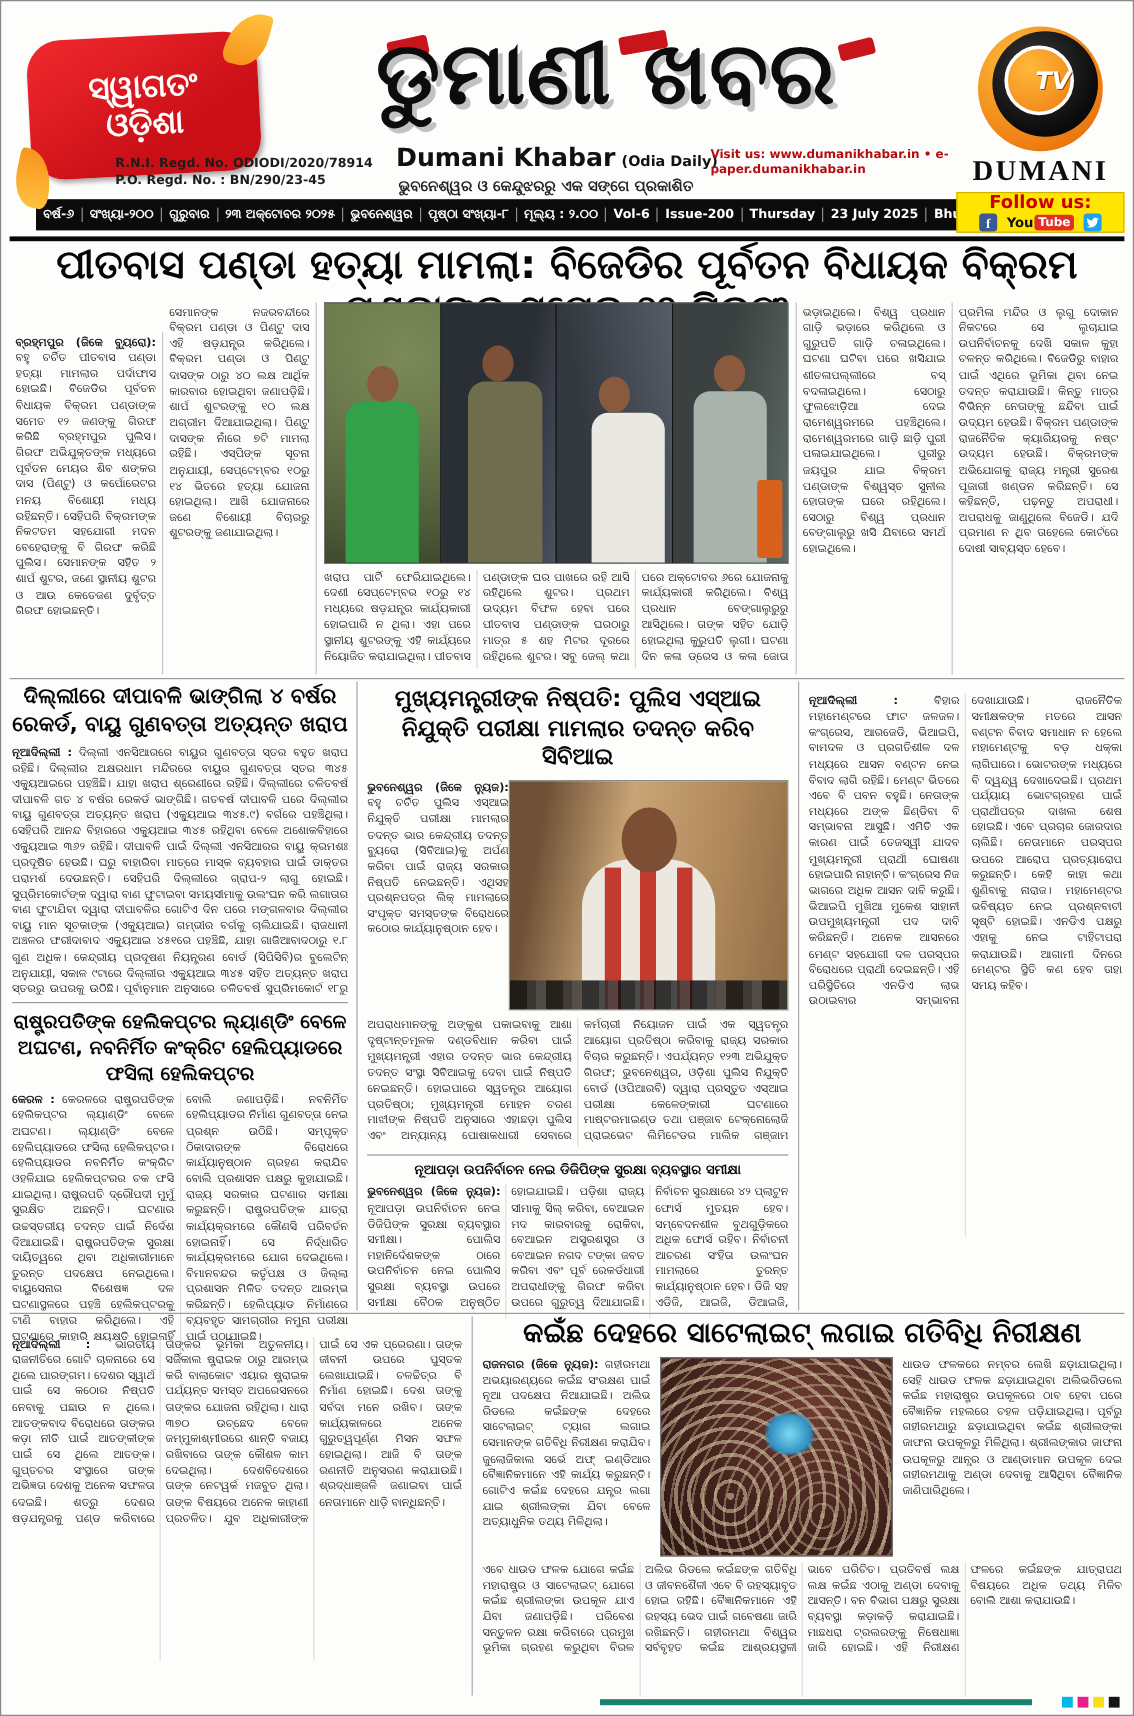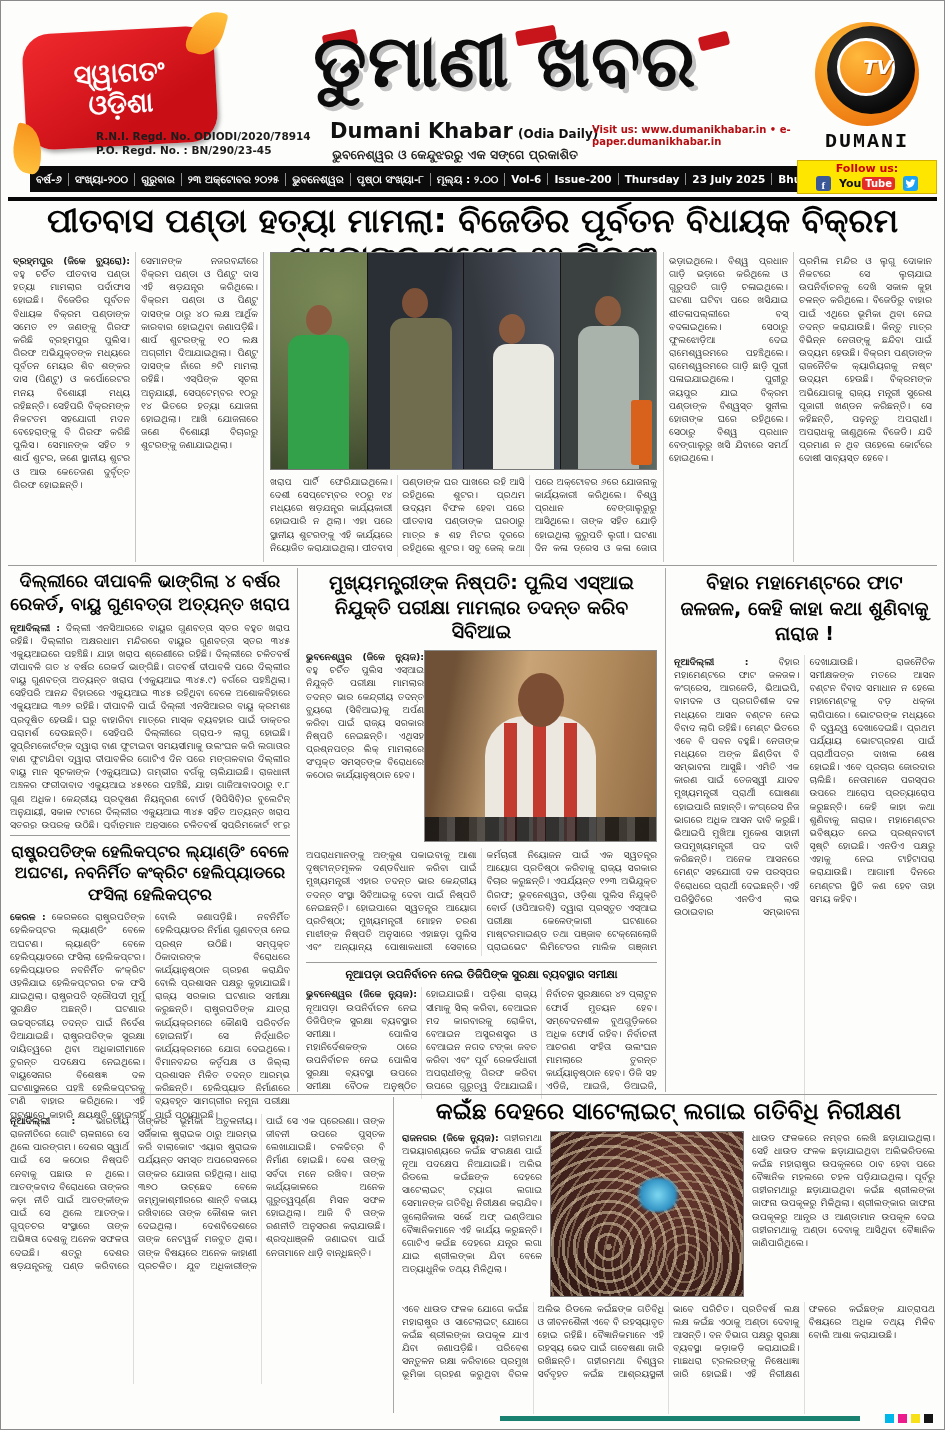--- a/index.html
+++ b/index.html
@@ -46,25 +46,25 @@
   
   .tvlogo { right:8px; top:22px; width:140px; height:138px; text-align:center; z-index:3; }
   .ring { position:relative; width:104px; height:104px; margin:0 auto;
     background:radial-gradient(circle at 32% 28%, #fdbb3a, #ef7d12 70%, #d9610a); border-radius:50%; }
   .ring .blackc { position:absolute; left:12px; top:4px; width:88px; height:88px; border-radius:50%;
     background:radial-gradient(circle at 40% 35%, #3a3a3a, #0a0a0a 70%); }
   .ring .orangec { position:absolute; left:22px; top:16px; width:58px; height:58px; border-radius:50%;
     background:radial-gradient(circle at 35% 30%, #ffb93c, #ef7d12); border:3px solid #fff;
     display:flex; align-items:center; justify-content:flex-end; }
   .ring .tvtxt { color:#fff; font-weight:800; font-style:italic; font-size:20px; text-shadow:1px 1px 0 #a34d00; }
-  .tvbrand { margin-top:4px; font-family:Liberation Mono, monospace; font-size:20px; font-weight:800; letter-spacing:2px; color:#0d0d0d; }
+  .tvbrand { margin-top:4px; font-family:Liberation Serif, serif; font-size:24px; font-weight:800; letter-spacing:2px; color:#0d0d0d; }
 
   .follow { right:8px; top:160px; width:140px; height:34px; background:#ffe600; border:1px solid #d3b100;
     display:flex; flex-direction:column; align-items:center; justify-content:center; z-index:4; }
-  .follow .flabel { font-size:11px; font-weight:800; color:#cc0000; line-height:1; }
+  .follow .flabel { font-size:15px; font-weight:800; color:#cc0000; line-height:1; }
   .ficons { display:flex; align-items:center; gap:8px; margin-top:2px; }
   .fb { width:15px; height:15px; background:#3b5998; color:#fff; border-radius:3px; font-weight:800; font-size:11px;
         display:flex; align-items:flex-end; justify-content:center; line-height:1; font-family:"Liberation Serif",serif;}
   .yt { display:flex; align-items:center; gap:1px; }
   .yt .you { font-size:11px; font-weight:800; color:#111; }
   .yt .tube { font-size:10px; font-weight:800; color:#fff; background:#e52d27; border-radius:3px; padding:1px 3px; }
   .tw { width:15px; height:15px; background:#1da1f2; border-radius:3px; display:flex; align-items:center; justify-content:center; }
   .tw svg { width:11px; height:11px; }
 
   .infobar { left:30px; top:166px; width:770px; height:26px; background:#0b0b0b;
@@ -77,21 +77,21 @@
   .hd { font-weight:800; color:#050505; text-align:center; }
   .body-text { font-size:9.4px; line-height:1.4; text-align:justify; color:#161616; }
   .dl { font-weight:800; }
   .sep { border-top:1px solid #9a9a9a; margin:6px 0 5px; }
   .vline { border-right:1px solid #a8a8a8; }
 
   
   .lead-head { left:8px; top:203px; width:929px; font-size:33px; line-height:1.12; }
   .lead-grid { left:8px; top:252px; width:929px; height:310px; display:flex; }
   .lcol { padding:2px 5px 0; overflow:hidden; }
-  .lc1 { width:128px; border-right:1px solid #c6c6c6; }
+  .lc1 { width:128px; border-right:1px solid #c6c6c6;margin-top:25px; }
   .lc2 { width:128px; border-right:1px solid #c6c6c6; }
   .lcenter { width:400px; border-right:1px solid #c6c6c6; padding:0 6px; }
   .lc3 { width:130px; border-right:1px solid #c6c6c6; }
   .lc4 { width:143px; }
   .lead-photo { width:100%; height:218px; display:flex; border:1px solid #777; background:#222; }
   .panel { position:relative; flex:1; overflow:hidden; border-right:1px solid #151515; }
   .panel:last-child { border-right:none; }
   .p1 { background:radial-gradient(circle at 70% 20%, #7b8a57, #46523376), linear-gradient(165deg,#6e7d4e,#323c26); }
   .p2 { background:linear-gradient(100deg,#2a2e35 60%,#4a5160), linear-gradient(#23262b,#3a3f47); }
   .p3 { background:linear-gradient(80deg,#33373e 30%,#565d68); }
@@ -302,21 +302,20 @@
       <div class="cm-body body-text">ଅପରାଧମାନଙ୍କୁ ଅଙ୍କୁଶ ପକାଇବାକୁ ଆଶା ଦୃଷ୍ଟାନ୍ତମୂଳକ ଦଣ୍ଡବିଧାନ କରିବା ପାଇଁ ମୁଖ୍ୟମନ୍ତ୍ରୀ ଏହାର ତଦନ୍ତ ଭାର କେନ୍ଦ୍ରୀୟ ତଦନ୍ତ ସଂସ୍ଥା ସିବିଆଇକୁ ଦେବା ପାଇଁ ନିଷ୍ପତି ନେଇଛନ୍ତି। ହୋଇପାରେ ସ୍ୱତନ୍ତ୍ର ଆୟୋଗ ପ୍ରତିଷ୍ଠା; ମୁଖ୍ୟମନ୍ତ୍ରୀ ମୋହନ ଚରଣ ମାଝୀଙ୍କ ନିଷ୍ପତି ଅନୁସାରେ ଏହାଛଡ଼ା ପୁଲିସ ଏବଂ ଅନ୍ୟାନ୍ୟ ପୋଷାକଧାରୀ ସେବାରେ କର୍ମଚାରୀ ନିୟୋଜନ ପାଇଁ ଏକ ସ୍ୱତନ୍ତ୍ର ଆୟୋଗ ପ୍ରତିଷ୍ଠା କରିବାକୁ ରାଜ୍ୟ ସରକାର ବିଚାର କରୁଛନ୍ତି। ଏପର୍ଯ୍ୟନ୍ତ ୧୨୩ ଅଭିଯୁକ୍ତ ଗିରଫ; ଭୁବନେଶ୍ୱର, ଓଡ଼ିଶା ପୁଲିସ ନିଯୁକ୍ତି ବୋର୍ଡ (ଓପିଆରବି) ଦ୍ୱାରା ପ୍ରସ୍ତୁତ ଏସ୍ଆଇ ପରୀକ୍ଷା କେଳେଙ୍କାରୀ ଘଟଣାରେ ମାଷ୍ଟରମାଇଣ୍ଡ ତଥା ପଞ୍ଜାବ ଟେକ୍ନୋଲୋଜି ପ୍ରାଇଭେଟ ଲିମିଟେଡର ମାଲିକ ଗଞ୍ଜାମ ଜିଲ୍ଲାର ଶଙ୍କର ପୃଷ୍ଟି ପଢ଼ା ମୀନୁକୁମାର ସମେତ ଗିରଫ ୪ ଜଣଙ୍କ ବ୍ୟାଙ୍କରେ ଟ୍ରାନଜାକ୍ସନ ଅଚଳ କରାଯାଇଛି। ପୁଲିସ ଏସ୍ଆଇ ପରୀକ୍ଷା କେଳେଙ୍କାରୀ ମାମଲାରେ ଏପର୍ଯ୍ୟନ୍ତ ୧୨୩ ଜଣ ଗିରଫ ହୋଇସାରିଛନ୍ତି।</div>
       <div class="sep"></div>
       <div class="hd h-nua">ନୂଆପଡ଼ା ଉପନିର୍ବାଚନ ନେଇ ଡିଜିପିଙ୍କ ସୁରକ୍ଷା ବ୍ୟବସ୍ଥାର ସମୀକ୍ଷା</div>
       <div class="nua-body body-text">
         <span class="dl">ଭୁବନେଶ୍ୱର (ଜିକେ ନ୍ୟୁଜ):</span>
         <span>ନୂଆପଡ଼ା ଉପନିର୍ବାଚନ ନେଇ ଡିଜିପିଙ୍କ ସୁରକ୍ଷା ବ୍ୟବସ୍ଥାର ସମୀକ୍ଷା। ପୋଲିସ ମହାନିର୍ଦେଶକଙ୍କ ଠାରେ ଉପନିର୍ବାଚନ ନେଇ ପୋଲିସ ସୁରକ୍ଷା ବ୍ୟବସ୍ଥା ଉପରେ ସମୀକ୍ଷା ବୈଠକ ଅନୁଷ୍ଠିତ ହୋଇଯାଇଛି। ପଡ଼ିଶା ରାଜ୍ୟ ସୀମାକୁ ସିଲ୍ କରିବା, ବେଆଇନ ମଦ କାରବାରକୁ ରୋକିବା, ବେଆଇନ ଅସ୍ତ୍ରଶସ୍ତ୍ର ଓ ବେଆଇନ ନଗଦ ଟଙ୍କା ଜବତ କରିବା ଏବଂ ପୂର୍ବ ରେକର୍ଡଧାରୀ ଅପରାଧୀଙ୍କୁ ଗିରଫ କରିବା ଉପରେ ଗୁରୁତ୍ୱ ଦିଆଯାଇଛି। ନିର୍ବାଚନ ସୁରକ୍ଷାରେ ୪୨ ପ୍ଲାଟୁନ ଫୋର୍ସ ମୁତୟନ ହେବ। ସମ୍ବେଦନଶୀଳ ବୁଥଗୁଡ଼ିକରେ ଅଧିକ ଫୋର୍ସ ରହିବ। ନିର୍ବାଚନୀ ଆଚରଣ ସଂହିତା ଉଲଂଘନ ମାମଲାରେ ତୁରନ୍ତ କାର୍ଯ୍ୟାନୁଷ୍ଠାନ ହେବ। ଡିଜି ସହ ଏଡିଜି, ଆଇଜି, ଡିଆଇଜି, ଏସ୍ପି ସ୍ତରର ଅଧିକାରୀ ବୈଠକରେ ଯୋଗ ଦେଇଥିଲେ।</span>
       </div>
     </div>
 
     <div class="b-right">
-      <div class="hd h-bihar">ବିହାର ମହାମେଣ୍ଟରେ ଫାଟ ଜଳଜଳ, କେହି କାହା କଥା ଶୁଣିବାକୁ ନାରାଜ !</div>
       <div class="bihar-body body-text">
         <span class="dl">ନୂଆଦିଲ୍ଲୀ :</span>
         <span>ବିହାର ମହାମେଣ୍ଟରେ ଫାଟ ଜଳଜଳ। କଂଗ୍ରେସ, ଆରଜେଡି, ଭିଆଇପି, ବାମଦଳ ଓ ପ୍ରଗତିଶୀଳ ଦଳ ମଧ୍ୟରେ ଆସନ ବଣ୍ଟନ ନେଇ ବିବାଦ ଲାଗି ରହିଛି। ମେଣ୍ଟ ଭିତରେ ଏବେ ବି ପବନ ବହୁଛି। ନେତାଙ୍କ ମଧ୍ୟରେ ଅଙ୍କ ଛିଣ୍ଡିବା ବି ସମ୍ଭାବନା ଆସୁଛି। ଏମିତି ଏକ କାରଣ ପାଇଁ ତେଜସ୍ୱୀ ଯାଦବ ମୁଖ୍ୟମନ୍ତ୍ରୀ ପ୍ରାର୍ଥୀ ଘୋଷଣା ହୋଇପାରି ନାହାନ୍ତି। କଂଗ୍ରେସ ନିଜ ଭାଗରେ ଅଧିକ ଆସନ ଦାବି କରୁଛି। ଭିଆଇପି ମୁଖିଆ ମୁକେଶ ସାହାନୀ ଉପମୁଖ୍ୟମନ୍ତ୍ରୀ ପଦ ଦାବି କରିଛନ୍ତି। ଅନେକ ଆସନରେ ମେଣ୍ଟ ସହଯୋଗୀ ଦଳ ପରସ୍ପର ବିରୋଧରେ ପ୍ରାର୍ଥୀ ଦେଇଛନ୍ତି। ଏହି ପରିସ୍ଥିତିରେ ଏନଡିଏ ଲାଭ ଉଠାଇବାର ସମ୍ଭାବନା ଦେଖାଯାଉଛି। ରାଜନୈତିକ ସମୀକ୍ଷକଙ୍କ ମତରେ ଆସନ ବଣ୍ଟନ ବିବାଦ ସମାଧାନ ନ ହେଲେ ମହାମେଣ୍ଟକୁ ବଡ଼ ଧକ୍କା ଲାଗିପାରେ। ଭୋଟରଙ୍କ ମଧ୍ୟରେ ବି ଦ୍ୱନ୍ଦ୍ୱ ଦେଖାଦେଇଛି। ପ୍ରଥମ ପର୍ଯ୍ୟାୟ ଭୋଟଗ୍ରହଣ ପାଇଁ ପ୍ରାର୍ଥୀପତ୍ର ଦାଖଲ ଶେଷ ହୋଇଛି। ଏବେ ପ୍ରଚାର ଜୋରଦାର ଚାଲିଛି। ନେତାମାନେ ପରସ୍ପର ଉପରେ ଆରୋପ ପ୍ରତ୍ୟାରୋପ କରୁଛନ୍ତି। କେହି କାହା କଥା ଶୁଣିବାକୁ ନାରାଜ। ମହାମେଣ୍ଟର ଭବିଷ୍ୟତ ନେଇ ପ୍ରଶ୍ନବାଚୀ ସୃଷ୍ଟି ହୋଇଛି। ଏନଡିଏ ପକ୍ଷରୁ ଏହାକୁ ନେଇ ଟାହିଟାପରା କରାଯାଉଛି। ଆଗାମୀ ଦିନରେ ମେଣ୍ଟର ସ୍ଥିତି କଣ ହେବ ତାହା ସମୟ କହିବ।</span>
       </div>
     </div>
   </div>
 
   <div class="abs hr-band" style="top:1094px;"></div>
 
   <div class="abs band3">

